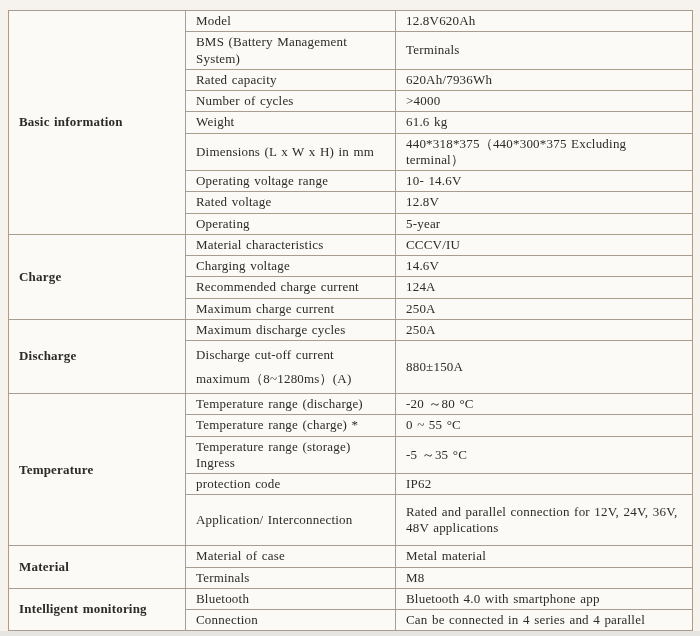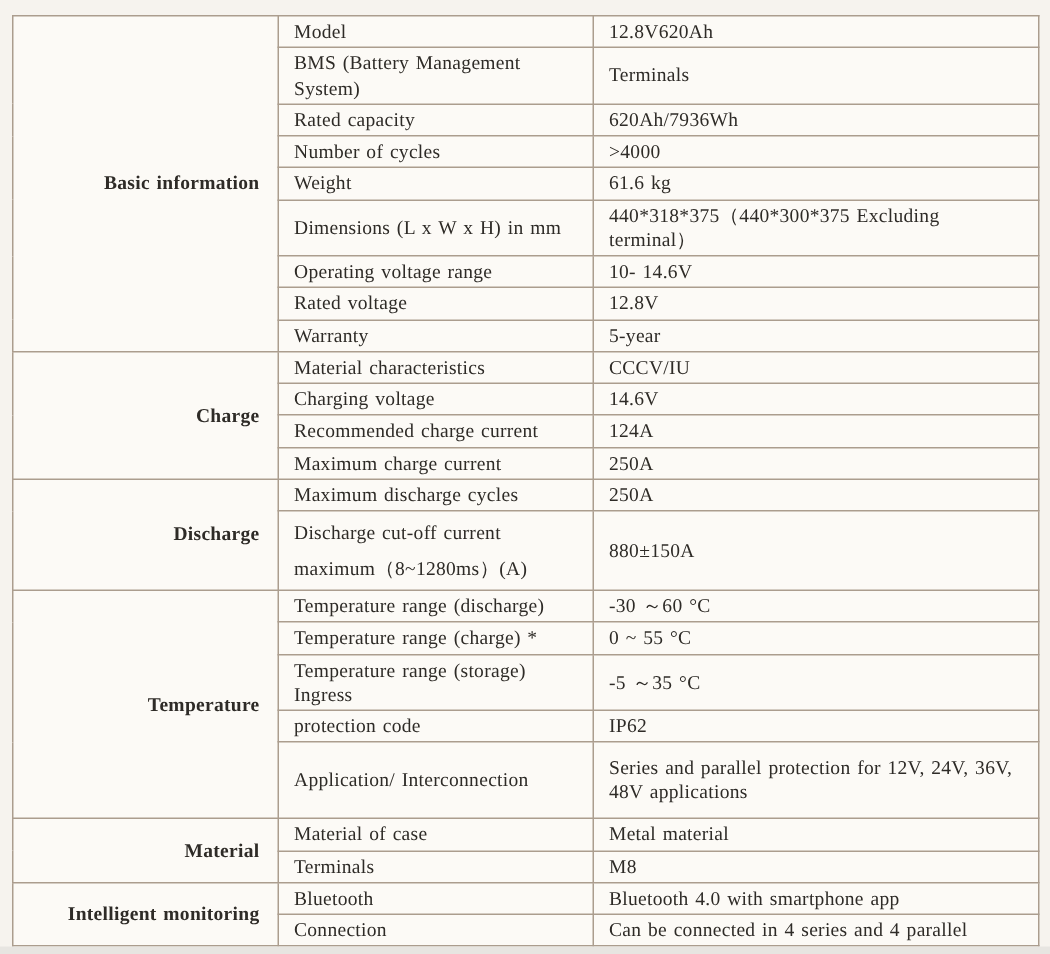--- a/index.html
+++ b/index.html
@@ -35,21 +35,21 @@
     line-height:1.25;
     vertical-align:middle;
     padding:2px 12px 2px 10px;
     letter-spacing:0.2px;
     word-spacing:1px;
   }
   table.spec{border:1px solid var(--line-outer);}
   td.cat{
     font-weight:bold;
     font-size:13.5px;
-    text-align:right;
+    text-align:left;
     padding:2px 6px;
     letter-spacing:0.3px;
   }
   td.param{padding-right:4px;}
   td.value{padding-right:6px;}
   tr.tall td{height:46px;}
   tr.tall td.param .pline{
     display:block;
     line-height:24px;
   }
@@ -98,21 +98,21 @@
         </tr>
         <tr>
           <td class="param">Operating voltage range</td>
           <td class="value">10- 14.6V</td>
         </tr>
         <tr>
           <td class="param">Rated voltage</td>
           <td class="value">12.8V</td>
         </tr>
         <tr>
-          <td class="param">Warranty</td>
+          <td class="param">Operating</td>
           <td class="value">5-year</td>
         </tr>
         <tr>
           <td rowspan="4" class="cat">Charge</td>
           <td class="param">Material characteristics</td>
           <td class="value">CCCV/IU</td>
         </tr>
         <tr>
           <td class="param">Charging voltage</td>
           <td class="value">14.6V</td>
@@ -133,37 +133,37 @@
         <tr class="tall">
           <td class="param">
             <span class="pline">Discharge cut-off current</span>
             <span class="pline">maximum（8~1280ms）(A)</span>
           </td>
           <td class="value">880±150A</td>
         </tr>
         <tr>
           <td rowspan="5" class="cat">Temperature</td>
           <td class="param">Temperature range (discharge)</td>
-          <td class="value">-30 ～60 °C</td>
+          <td class="value">-20 ～80 °C</td>
         </tr>
         <tr>
           <td class="param">Temperature range (charge) *</td>
           <td class="value">0 ~ 55 °C</td>
         </tr>
         <tr>
           <td class="param">Temperature range (storage) Ingress</td>
           <td class="value">-5 ～35 °C</td>
         </tr>
         <tr>
           <td class="param">protection code</td>
           <td class="value">IP62</td>
         </tr>
         <tr class="tall">
           <td class="param">Application/ Interconnection</td>
-          <td class="value">Series and parallel protection for 12V, 24V, 36V, 48V applications</td>
+          <td class="value">Rated and parallel connection for 12V, 24V, 36V, 48V applications</td>
         </tr>
         <tr>
           <td rowspan="2" class="cat">Material</td>
           <td class="param">Material of case</td>
           <td class="value">Metal material</td>
         </tr>
         <tr>
           <td class="param">Terminals</td>
           <td class="value">M8</td>
         </tr>

